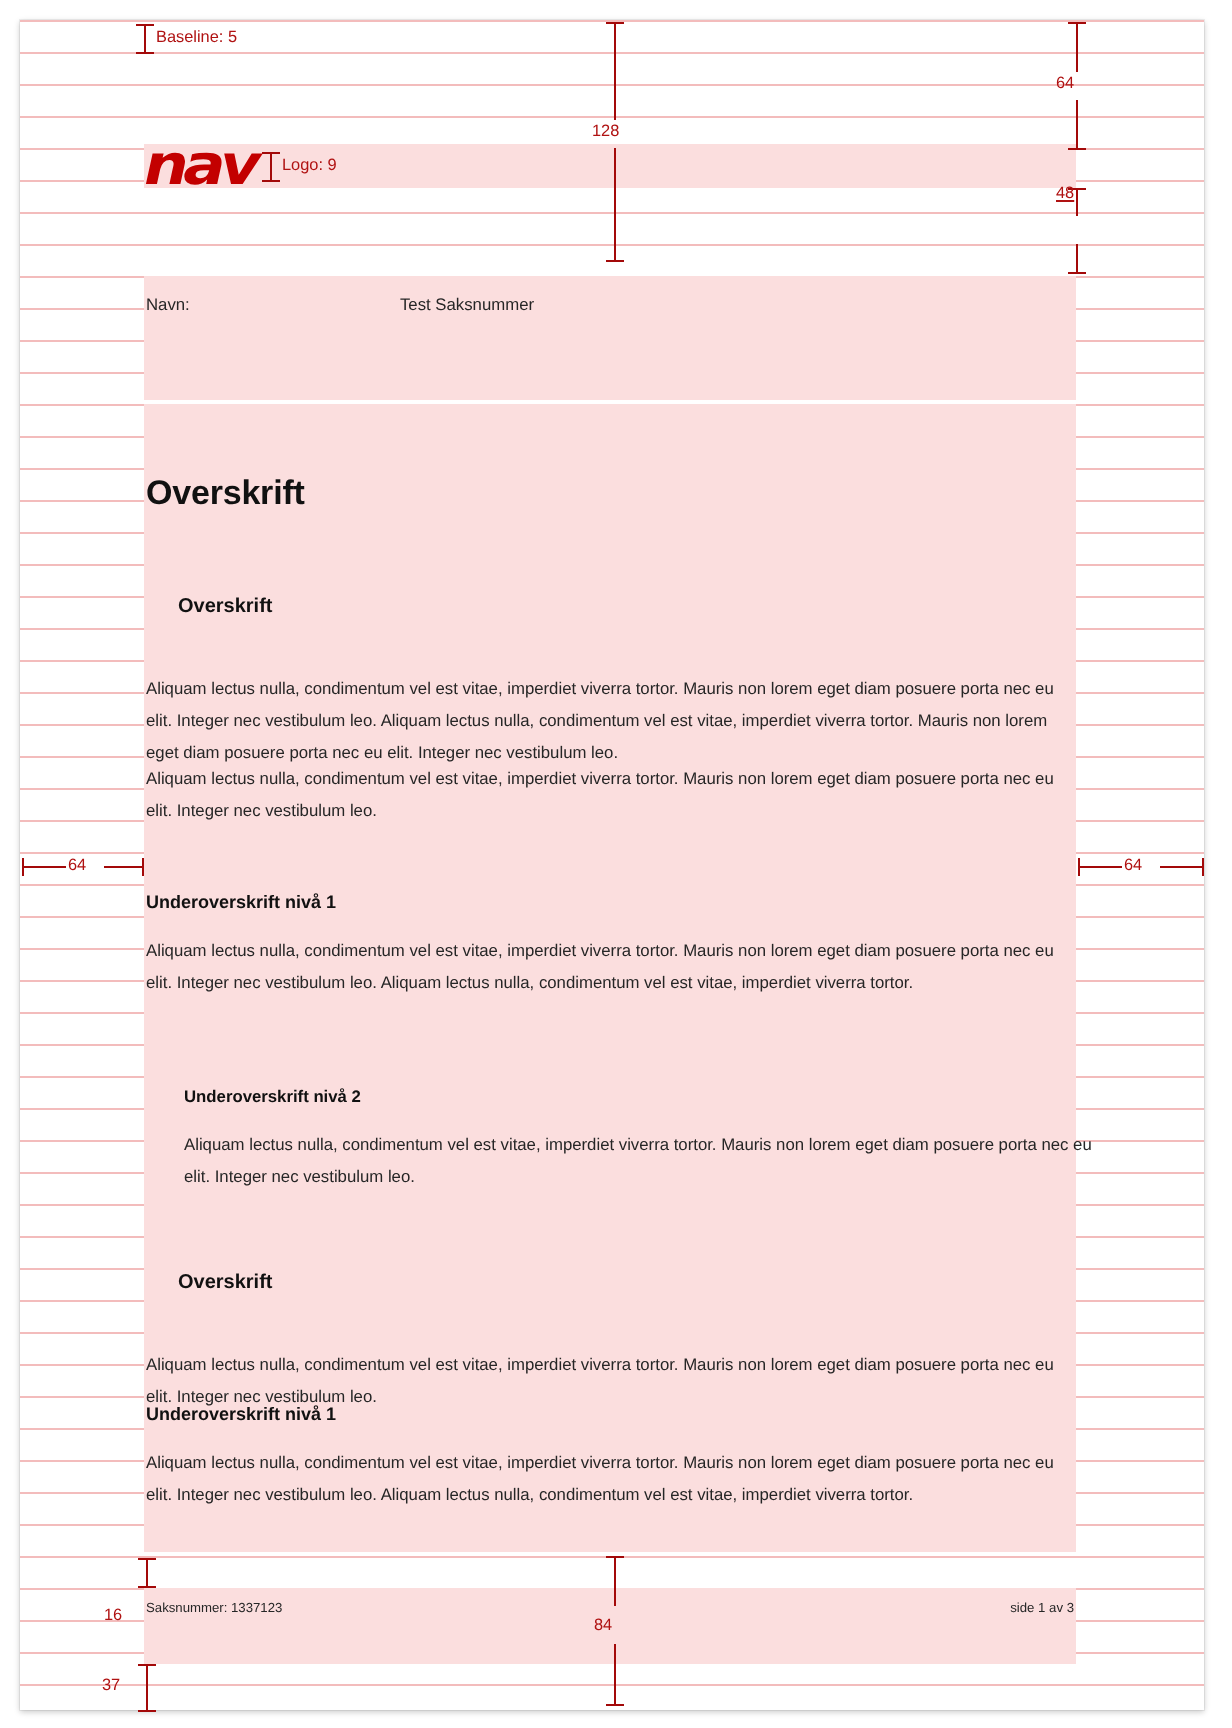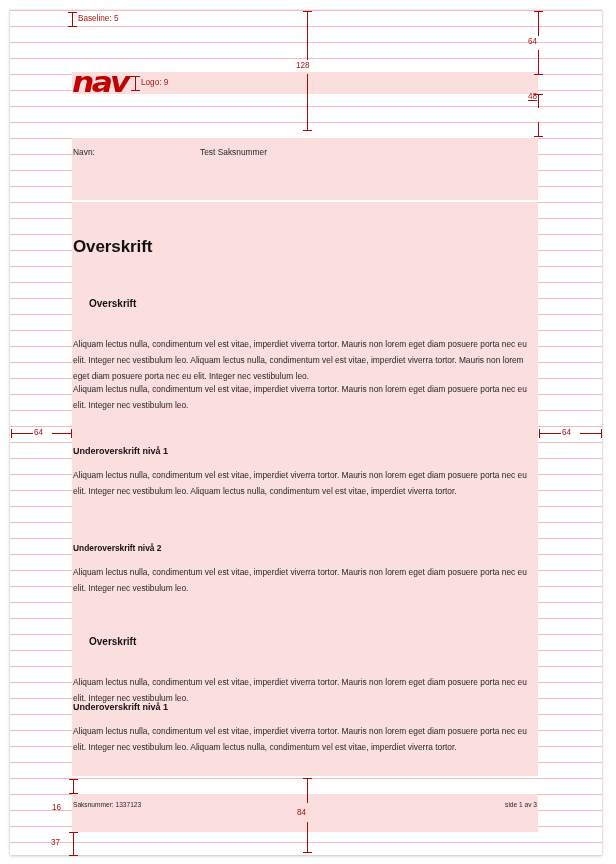--- a/index.html
+++ b/index.html
@@ -304,21 +304,21 @@
     <div class="block" style="top:381px;">
       <div class="para">Aliquam lectus nulla, condimentum vel est vitae, imperdiet viverra tortor. Mauris non lorem eget diam posuere porta nec eu elit. Integer nec vestibulum leo.</div>
     </div>
 
     <div class="block" style="top:443px;">
       <div class="h3">Underoverskrift nivå 1</div>
       <div style="height:8px;"></div>
       <div class="para">Aliquam lectus nulla, condimentum vel est vitae, imperdiet viverra tortor. Mauris non lorem eget diam posuere porta nec eu elit. Integer nec vestibulum leo. Aliquam lectus nulla, condimentum vel est vitae, imperdiet viverra tortor.</div>
     </div>
 
-    <div class="block" style="top:540px;">
+    <div class="block" style="top:540px;margin-left:19px;">
       <div class="h4">Underoverskrift nivå 2</div>
       <div style="height:8px;"></div>
       <div class="para">Aliquam lectus nulla, condimentum vel est vitae, imperdiet viverra tortor. Mauris non lorem eget diam posuere porta nec eu elit. Integer nec vestibulum leo.</div>
     </div>
 
     <div class="block" style="top:618px;">
       <div class="h2">Overskrift</div>
       <div style="height:8px;"></div>
       <div class="para">Aliquam lectus nulla, condimentum vel est vitae, imperdiet viverra tortor. Mauris non lorem eget diam posuere porta nec eu elit. Integer nec vestibulum leo.</div>
     </div>

